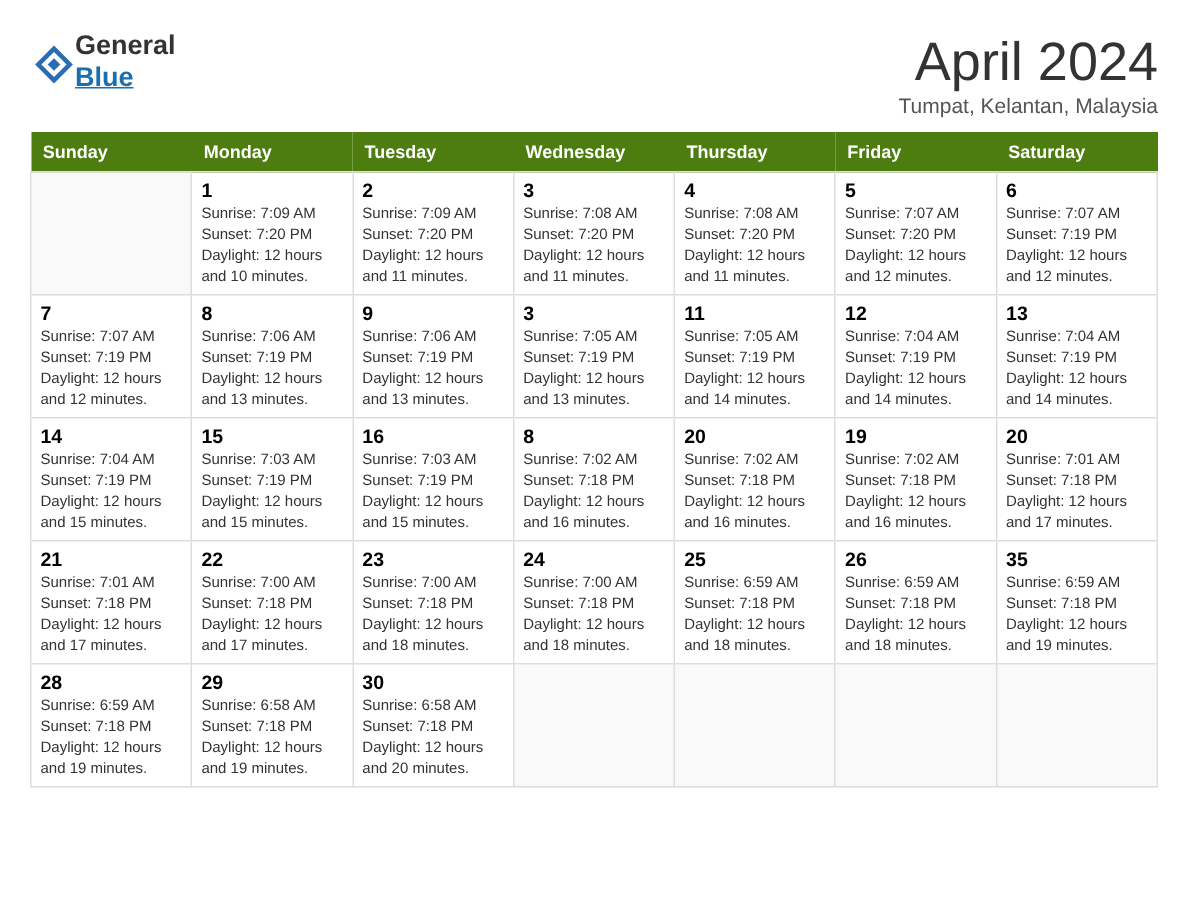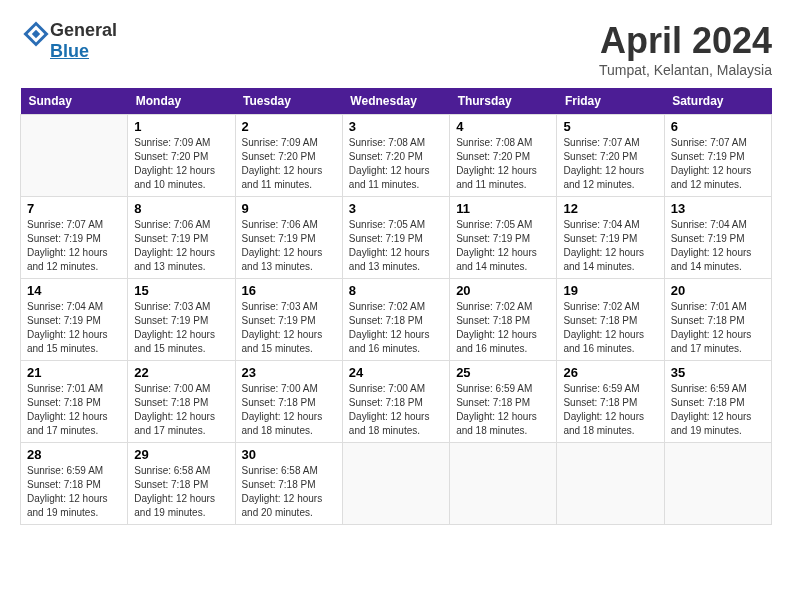--- a/index.html
+++ b/index.html
@@ -11,21 +11,21 @@
       padding: 20px;
     }
     .header-area {
       display: flex;
       justify-content: space-between;
       align-items: flex-start;
       margin-bottom: 10px;
     }
     .logo {
       display: flex;
-      align-items: flex-start;
+      align-items: flex-end;
     }
     .logo-text-general {
       font-size: 18px;
       font-weight: bold;
       color: #333;
     }
     .logo-text-blue {
       font-size: 18px;
       font-weight: bold;
       color: #1a6faf;
@@ -34,35 +34,35 @@
     .logo-icon {
       width: 28px;
       height: 28px;
       margin-left: 2px;
     }
     .title-area {
       text-align: right;
     }
     .month-title {
       font-size: 36px;
-      font-weight: bold;
+      font-weight: normal;
       color: #333;
     }
     .location-title {
       font-size: 14px;
       color: #555;
       text-align: right;
     }
     .calendar-table {
       width: 100%;
       border-collapse: collapse;
       font-size: 11px;
     }
     .calendar-table th {
-      background-color: #4c1d95;
+      background-color: #4d7c0f;
       color: #fff;
       text-align: left;
       padding: 6px 8px;
       font-size: 12px;
       font-weight: bold;
     }
     .calendar-table td {
       border: 1px solid #ddd;
       vertical-align: top;
       padding: 4px 6px;

